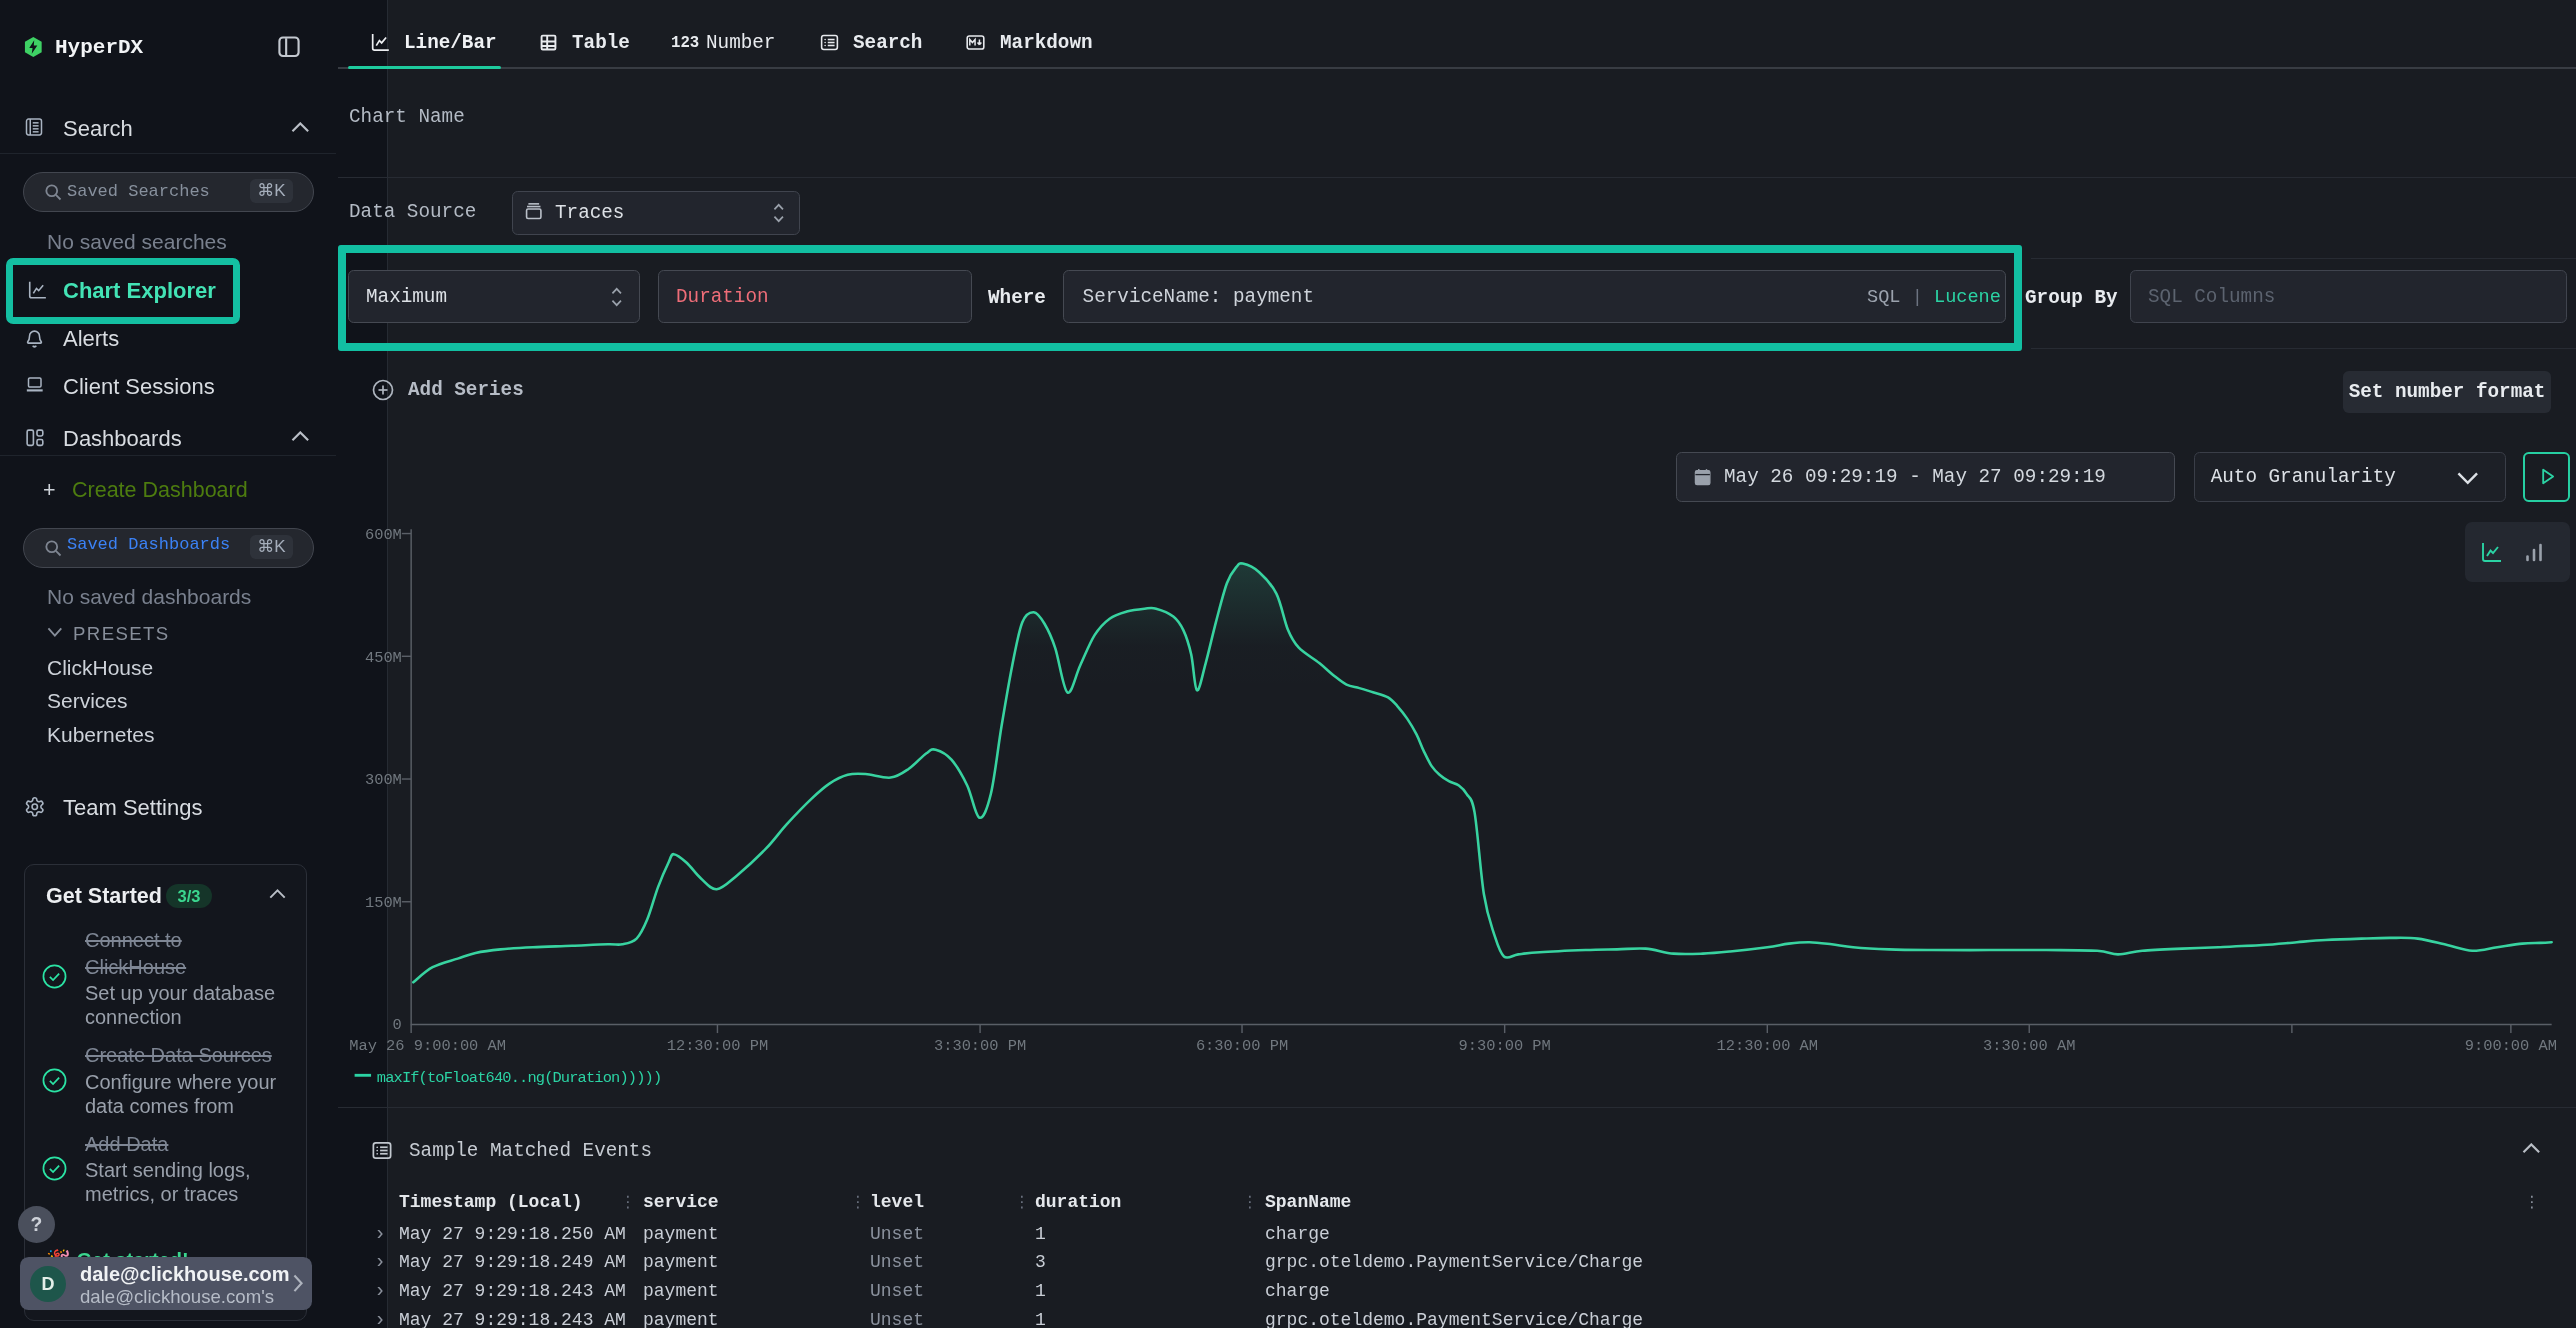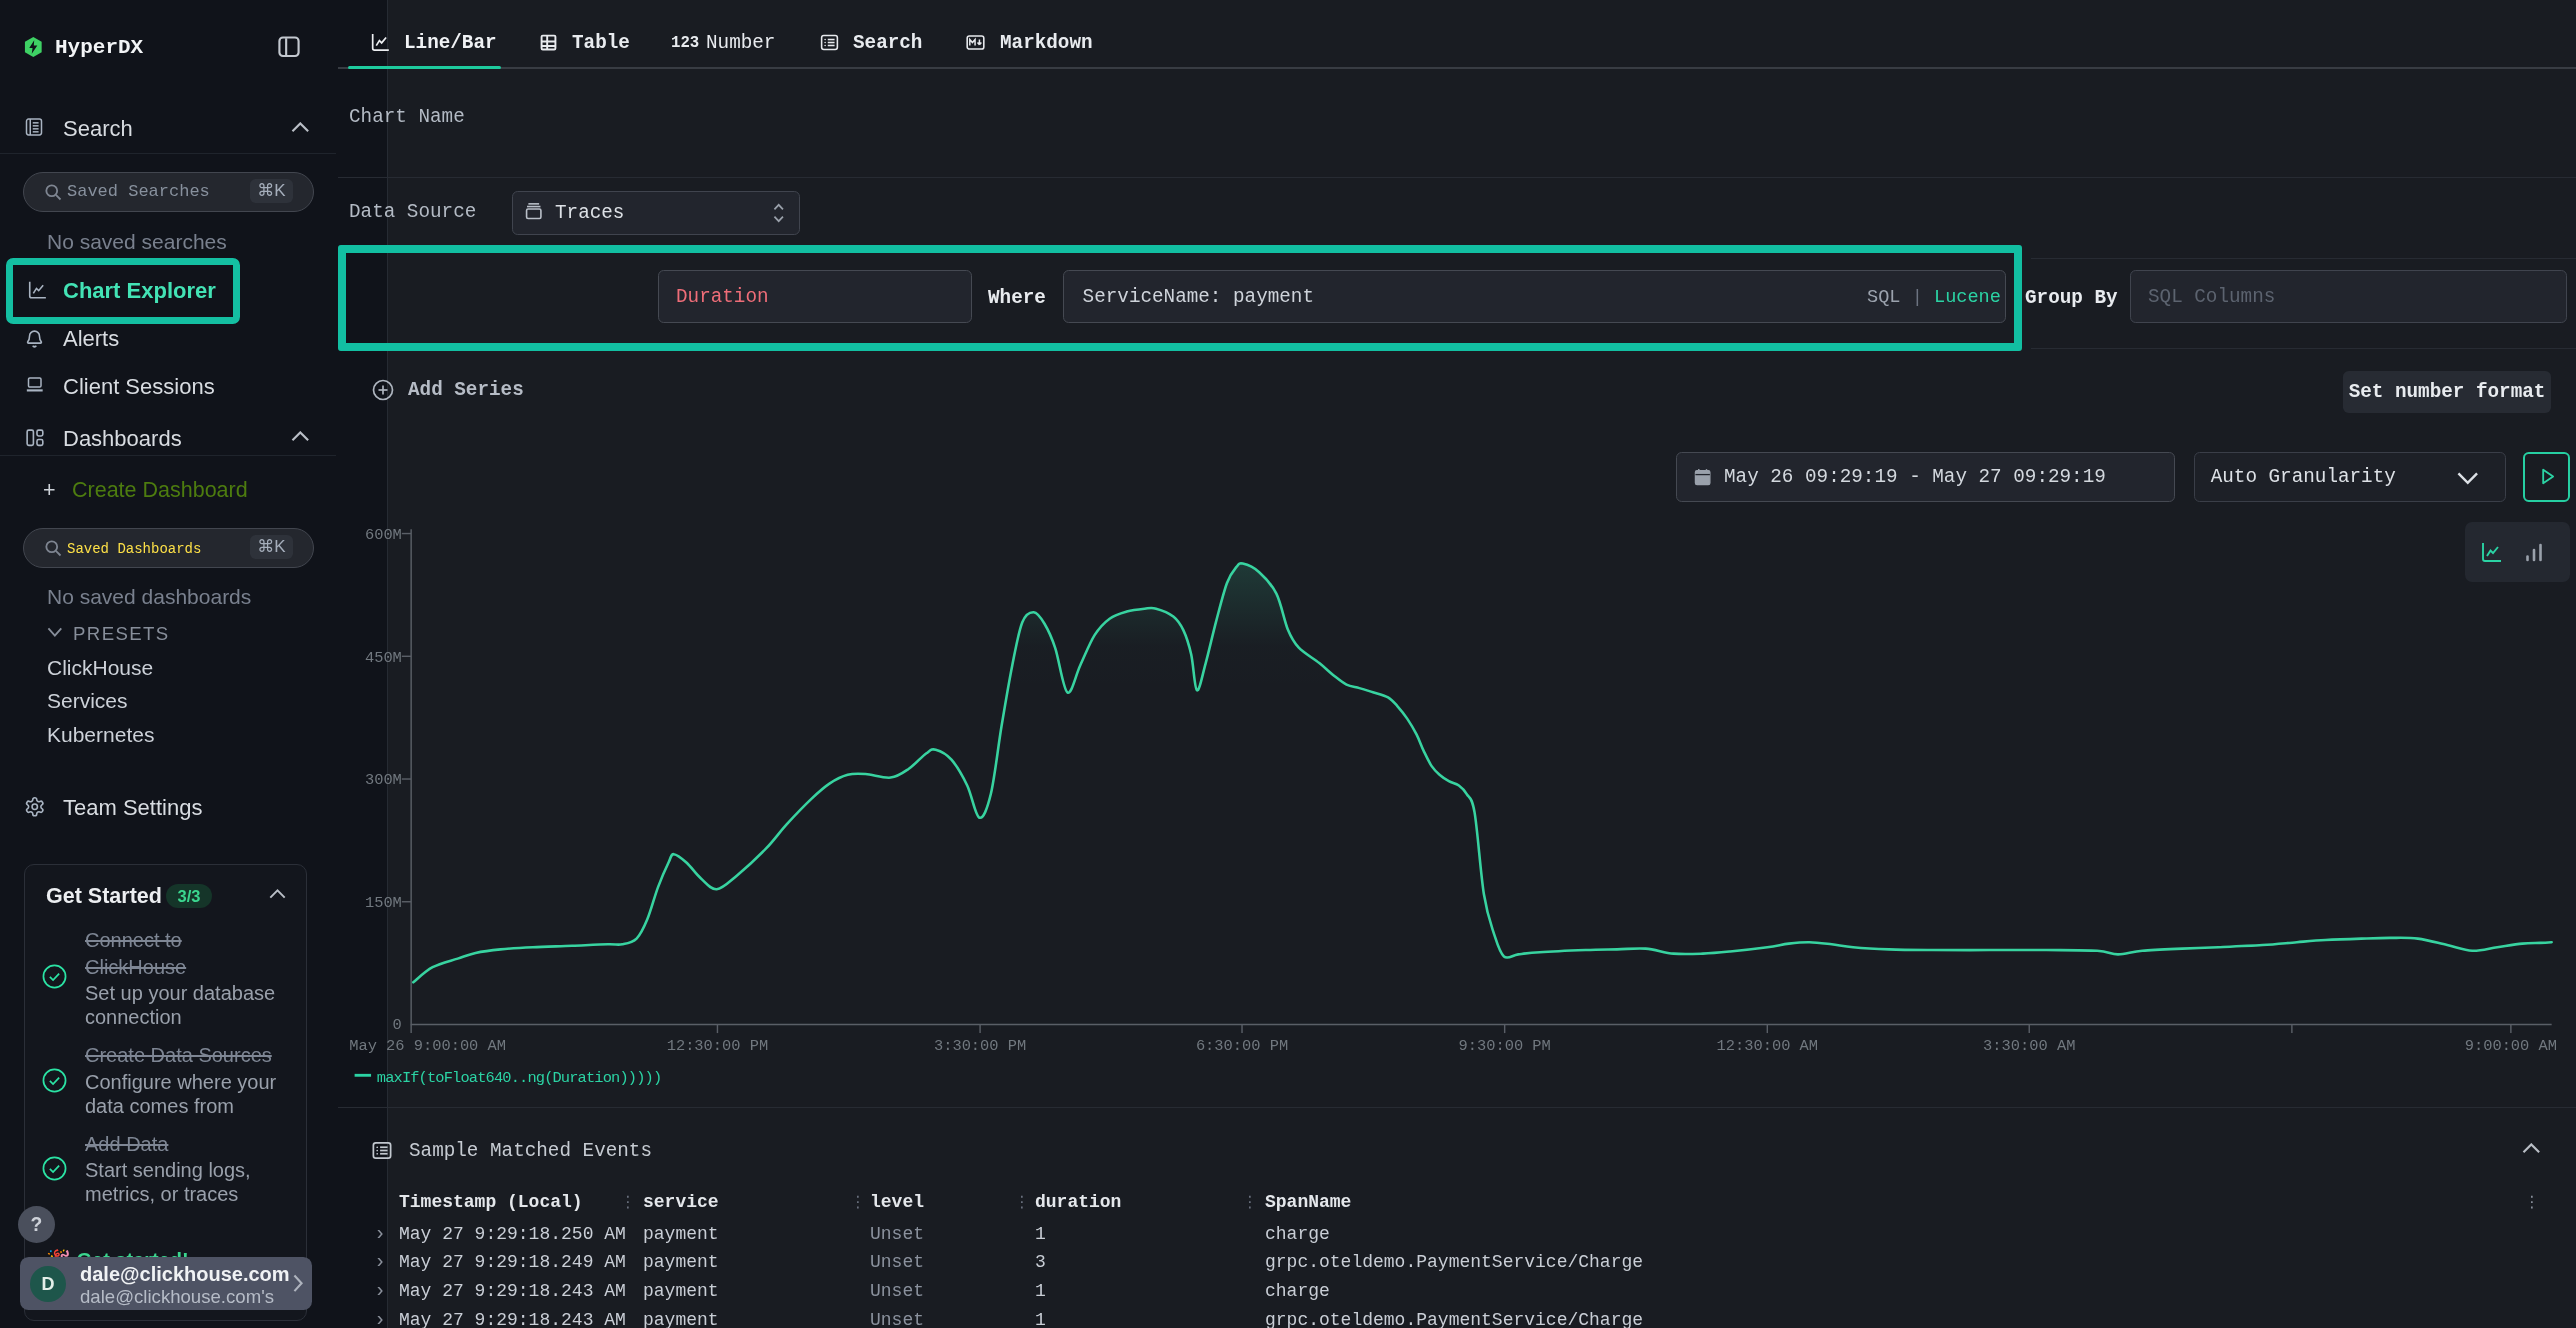--- a/index.html
+++ b/index.html
@@ -84,21 +84,21 @@
     </svg>
   <div class="abs" style="left:0;top:455px;width:336px;border-top:1.4px solid #1f242c"></div>
 
   <div class="abs sans" style="left:43px;top:478px;font-size:21.5px;color:#cdd2d9">+</div>
   <div class="abs sans" style="left:72px;top:478px;font-size:21.5px;color:#4d7c0f;font-weight:500">Create Dashboard</div>
   <div class="abs" style="left:23px;top:528px;width:291px;height:40px;background:#24272e;border:1.4px solid #42464f;border-radius:20px">
     <svg class="abs" style="left:18.6px;top:9.3px" width="20" height="20" viewBox="0 0 24 24" fill="none" stroke="#7e8591" stroke-width="2.2">
         <circle cx="10.5" cy="10.5" r="6.5"></circle>
         <line x1="15.5" y1="15.5" x2="21" y2="21"></line>
       </svg>
-    <div class="abs mono" style="left:43px;top:12px;font-size:14px;color:#fde047">Saved Dashboards</div>
+    <div class="abs mono" style="left:43px;top:6px;font-size:17px;color:#3b82f6">Saved Dashboards</div>
     <div class="abs sans" style="left:226px;top:6.4px;width:43px;height:24px;background:#2e323a;border-radius:5.7px;font-size:17px;color:#a5aebb;text-align:center;line-height:24px">⌘K</div>
   </div>
   <div class="abs sans" style="left:47px;top:585px;font-size:21px;color:#79808e">No saved dashboards</div>
   <svg class="abs" style="left:47px;top:627px" width="15.7" height="10" viewBox="0 0 22 14" fill="none" stroke="#878e9a" stroke-width="2.6">
       <polyline points="2,2 11,12 20,2"></polyline>
     </svg>
   <div class="abs sans" style="left:73px;top:623px;font-size:18.6px;color:#878e9a;letter-spacing:1.4px">PRESETS</div>
   <div class="abs sans" style="left:47px;top:656px;font-size:21px;color:#ccd1d8">ClickHouse</div>
   <div class="abs sans" style="left:47px;top:689px;font-size:21px;color:#ccd1d8">Services</div>
   <div class="abs sans" style="left:47px;top:723px;font-size:21px;color:#ccd1d8">Kubernetes</div>
@@ -196,20 +196,27 @@
     <div class="abs mono" style="left:42px;top:10px;font-size:19.3px;color:#dde1e6">Traces</div>
     <svg class="abs" style="left:260px;top:11.4px" width="11.4" height="20" viewBox="0 0 16 28" fill="none" stroke="#9aa1ab" stroke-width="2.4">
         <polyline points="2,9 8,2.5 14,9"></polyline>
         <polyline points="2,19 8,25.5 14,19"></polyline>
       </svg>
   </div>
   <div class="abs" style="left:2031px;top:258px;width:545px;border-top:1.4px solid #272b33"></div>
   <div class="abs" style="left:2031px;top:348px;width:545px;border-top:1.4px solid #272b33"></div>
 
   <div class="abs" style="left:338px;top:245px;width:1684px;height:106px;border:8.6px solid #12bfa2;border-radius:2.9px"></div>
+  <div class="inp" style="left:348px;top:270px;width:292px;height:53px;background:#22252d;border-color:#454952">
+    <div class="abs mono" style="left:17px;top:15px;font-size:19.3px;color:#dde1e6">Maximum</div>
+    <svg class="abs" style="left:262px;top:15.7px" width="11.4" height="20" viewBox="0 0 16 28" fill="none" stroke="#9aa1ab" stroke-width="2.4">
+        <polyline points="2,9 8,2.5 14,9"></polyline>
+        <polyline points="2,19 8,25.5 14,19"></polyline>
+      </svg>
+  </div>
   <div class="inp" style="left:658px;top:270px;width:314px;height:53px;background:#22252d;border-color:#454952">
     <div class="abs mono" style="left:17px;top:15px;font-size:19.3px;color:#ee6d78">Duration</div>
   </div>
   <div class="abs mono" style="left:988px;top:287px;font-size:19.3px;font-weight:bold;color:#e8ebef">Where</div>
   <div class="inp" style="left:1063px;top:270px;width:943px;height:53px;background:#22252d;border-color:#454952">
     <div class="abs mono" style="left:18.6px;top:15px;font-size:19.3px;color:#ced3da">ServiceName: payment</div>
     <div class="abs mono" style="left:803px;top:15.7px;font-size:18.6px;color:#9ba2ad">SQL <span style="color:#6c7380">|</span> <span style="color:#2bd3a4">Lucene</span></div>
   </div>
   <div class="abs mono" style="left:2025px;top:287px;font-size:19.3px;font-weight:bold;color:#e8ebef">Group By</div>
   <div class="inp" style="left:2130px;top:270px;width:437px;height:53px;background:#22252d;border-color:#40444e">

